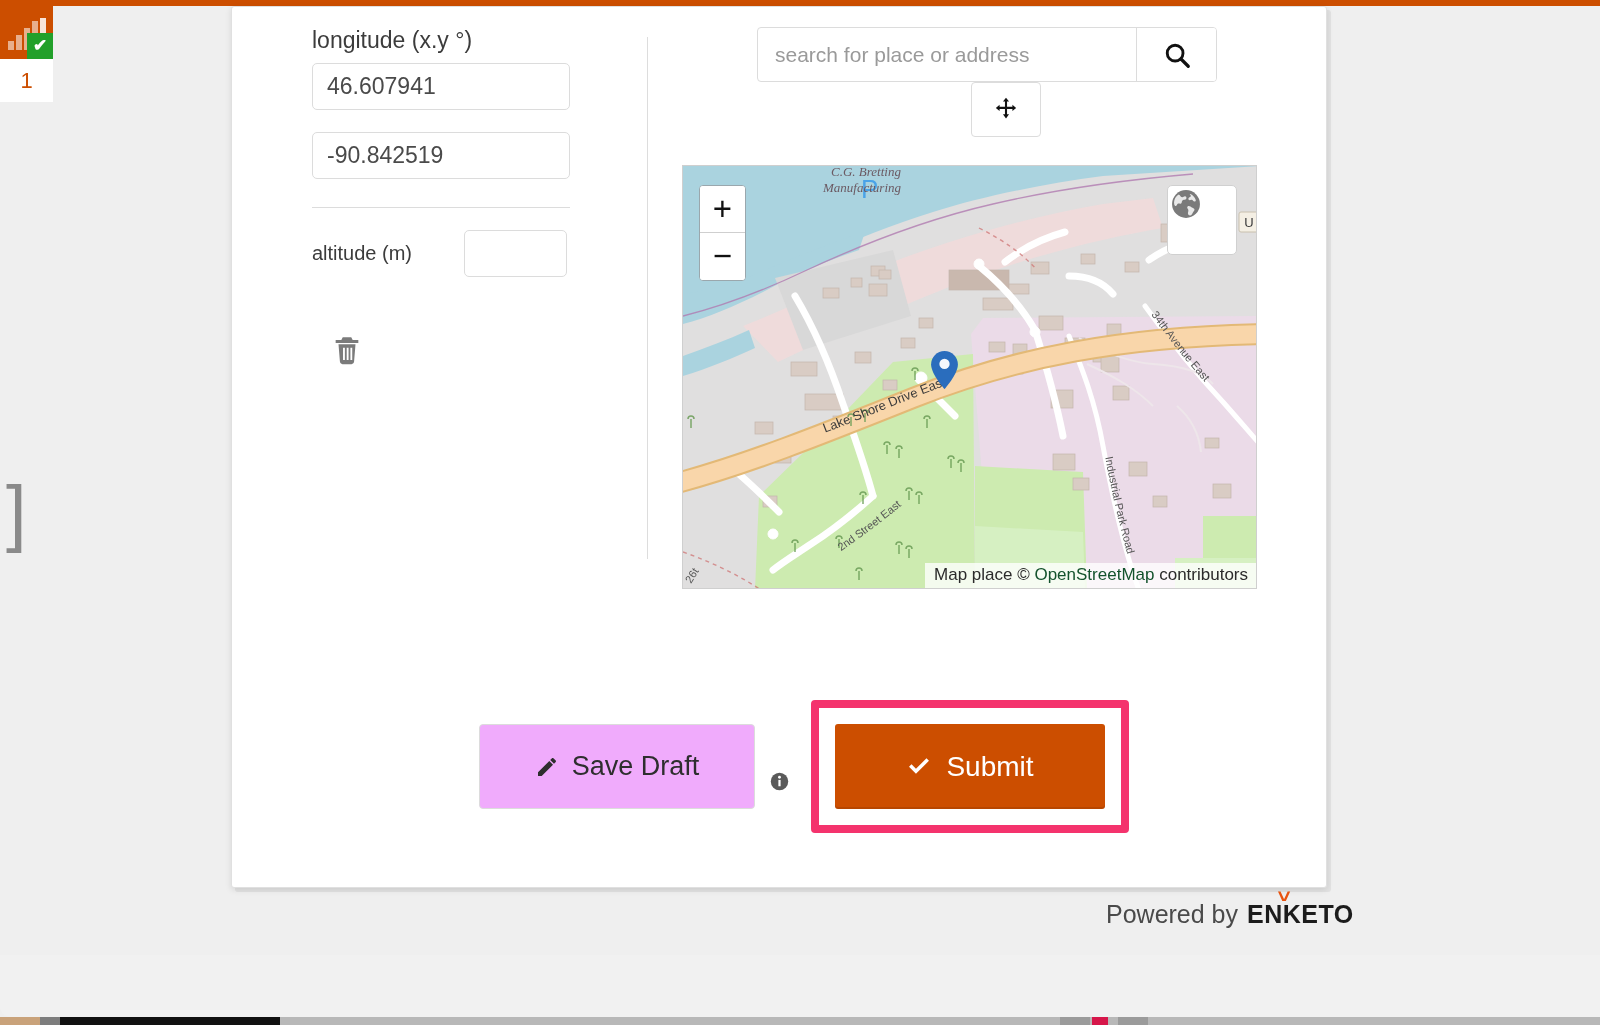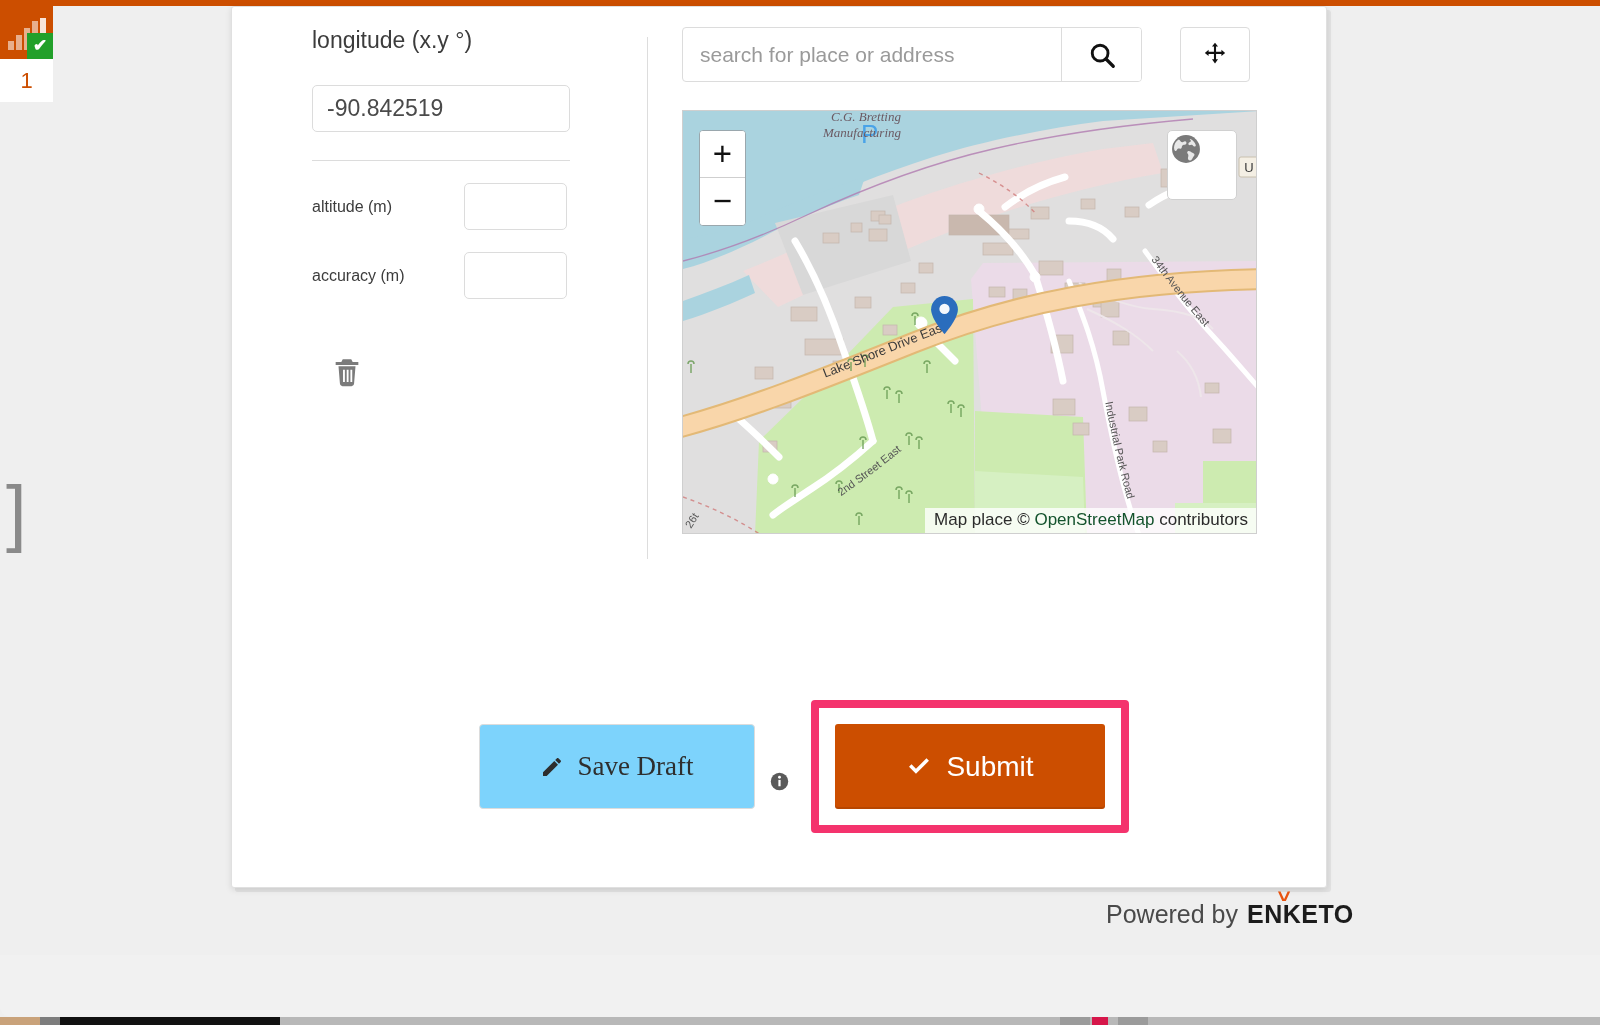--- a/index.html
+++ b/index.html
@@ -133,21 +133,21 @@
     margin: 28px 0 0 0;
     width: 258px;
   }
   .small-row {
     display: flex;
     align-items: center;
     margin-top: 22px;
   }
   .small-row .lbl {
     width: 152px;
-    font-size: 16px;
+    font-size: 20px;
     color: #3c3c3c;
   }
   .small-row input {
     width: 103px; height: 47px;
     border: 1px solid #dcdcdc;
     border-radius: 5px;
     background: #fff;
     font-size: 19px;
     color: #4a4a4a;
     padding: 0 10px;
@@ -155,21 +155,21 @@
     outline: none;
   }
   .trash {
     margin-top: 56px;
     margin-left: 18px;
     width: 34px; height: 34px;
     cursor: pointer;
   }
 
   
-  .search-row { display: flex; align-items: center; }
+  .search-row { display: flex; align-items: center; flex-direction: column; }
   .search-box {
     display: flex;
     width: 460px; height: 55px;
     border: 1px solid #dcdcdc;
     border-radius: 4px;
     overflow: hidden;
     background: #fff;
   }
   .search-box input {
     flex: 1;
@@ -254,27 +254,27 @@
   .btn-row {
     position: absolute;
     left: 247px; top: 693px;
     display: flex;
     align-items: center;
   }
   .save-draft {
     width: 276px; height: 85px;
     border: 1px solid #dcdcdc;
     border-radius: 4px;
-    background: #7dd3fc;
+    background: #f0abfc;
     color: #2e2e2e;
     font-size: 27px;
     display: flex; align-items: center; justify-content: center;
     gap: 13px;
     cursor: pointer;
-    font-family: Liberation Serif, serif;
+    font-family: Liberation Sans, sans-serif;
   }
   .info-icon {
     margin: 30px 0 0 15px;
     width: 19px; height: 19px;
     cursor: pointer;
   }
   .submit-wrap {
     margin-left: 22px;
     padding: 16px;
     border: 8px solid #f4336d;
@@ -360,36 +360,33 @@
   <div class="handle handle-left">]</div>
   <div class="handle handle-mid">[</div>
 
   <div class="card">
 
     <div class="geo-widget">
       <div class="geo-cols">
 
         <div class="geo-left">
           <label class="fieldlabel">longitude (x.y °)</label>
+          <input class="txt" type="text" value="46.607941" style="">
 
           <div class="spacer-22"></div>
 
           <input class="txt" type="text" value="-90.842519" style="">
 
           <hr class="sep">
 
           <div class="small-row">
             <span class="lbl">altitude (m)</span>
             <input type="text" value="" style="">
           </div>
 
-          <div class="small-row">
-            <span class="lbl">accuracy (m)</span>
-            <input type="text" value="" style="">
-          </div>
 
           <svg class="trash" viewBox="0 0 24 24">
             <path fill="#7b7b7b" d="M9 3h6l1 2h4v2H4V5h4l1-2zM6 8h12l-1 12.2c-.06.9-.8 1.8-1.8 1.8H8.8c-1 0-1.74-.9-1.8-1.8L6 8zm3.2 2.4v8.6h1.3v-8.6H9.2zm2.6 0v8.6h1.3v-8.6h-1.3zm2.6 0v8.6h1.3v-8.6h-1.3z"></path>
           </svg>
         </div>
 
         <div class="divider-v"></div>
 
         <div class="geo-right">
 

